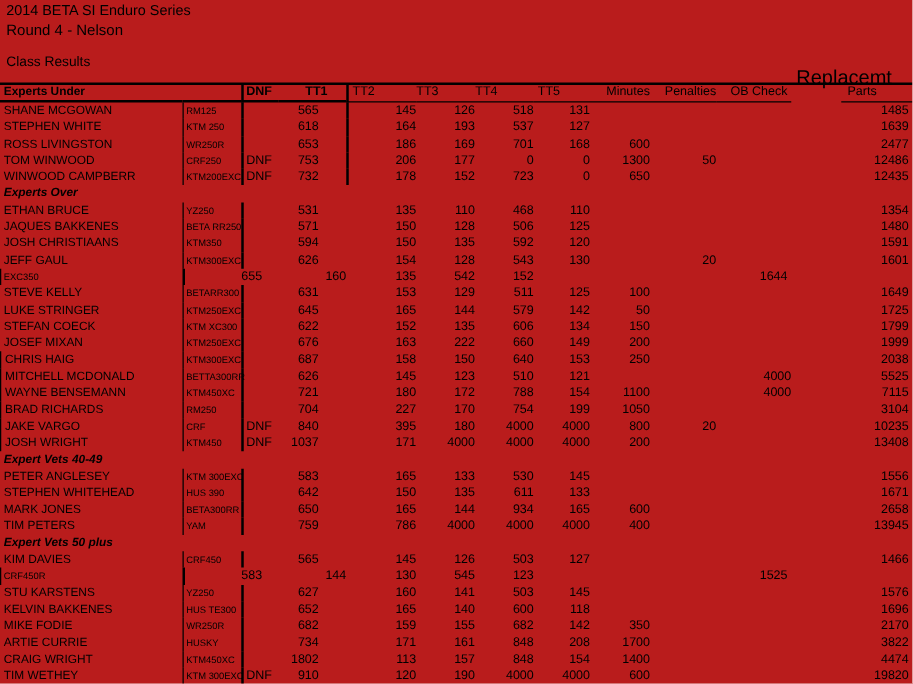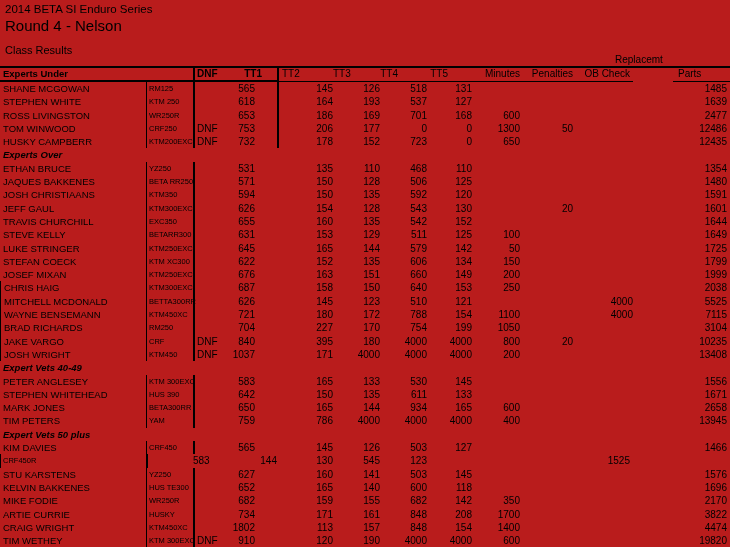--- a/index.html
+++ b/index.html
@@ -1,21 +1,21 @@
 <!DOCTYPE html>
 <html><head>
 <meta charset="utf-8">
 <style>
   html,body{margin:0;padding:0;background:#fff;}
   .doc{position:relative;width:730px;height:547px;background:#b91c1c;color:#000;
        font-family:"Liberation Sans",sans-serif;overflow:hidden;}
   .title1{position:absolute;left:5px;top:3px;font-size:11.5px;}
-  .title2{position:absolute;left:5px;top:17px;font-size:15px;}
+  .title2{position:absolute;left:5px;top:17px;font-size:12px;}
   .subtitle{position:absolute;left:5px;top:44px;font-size:11px;}
-  .replacemt{position:absolute;left:615px;top:54px;font-size:10px;}
+  .replacemt{position:absolute;left:637px;top:54px;font-size:16px;}
   .table{position:absolute;left:0;top:66px;width:730px;}
   .row{display:grid;
        grid-template-columns:146px 47px 30px 54px 56px 47px 47px 45px 48px 53px 60px 97px;
        height:13.3px;line-height:13.3px;font-size:10px;}
   .cell{box-sizing:border-box;height:100%;white-space:nowrap;overflow:visible;}
   .c-name{padding-left:3px;font-size:9.5px;}
   .c-bike{padding-left:2px;font-size:7.5px;border-left:1px solid #000;}
   .c-dnf{padding-left:2px;border-left:2px solid #000;}
   .c-tt1{text-align:right;padding-right:22px;}
   .c-tt2,.c-tt3,.c-tt4,.c-tt5,.c-minutes,.c-penalties,.c-obcheck,.c-total{text-align:right;}
@@ -115,21 +115,21 @@
           <div class="cell c-tt2">206</div>
           <div class="cell c-tt3">177</div>
           <div class="cell c-tt4">0</div>
           <div class="cell c-tt5">0</div>
           <div class="cell c-minutes">1300</div>
           <div class="cell c-penalties">50</div>
           <div class="cell c-obcheck"></div>
           <div class="cell c-total">12486</div>
         </div>
         <div class="row data-row boxed">
-          <div class="cell c-name">HUSKY CAMPBERR</div>
+          <div class="cell c-name">WINWOOD CAMPBERR</div>
           <div class="cell c-bike">KTM200EXC</div>
           <div class="cell c-dnf">DNF</div>
           <div class="cell c-tt1">732</div>
           <div class="cell c-tt2">178</div>
           <div class="cell c-tt3">152</div>
           <div class="cell c-tt4">723</div>
           <div class="cell c-tt5">0</div>
           <div class="cell c-minutes">650</div>
           <div class="cell c-penalties"></div>
           <div class="cell c-obcheck"></div>
@@ -188,21 +188,20 @@
           <div class="cell c-tt2">154</div>
           <div class="cell c-tt3">128</div>
           <div class="cell c-tt4">543</div>
           <div class="cell c-tt5">130</div>
           <div class="cell c-minutes"></div>
           <div class="cell c-penalties">20</div>
           <div class="cell c-obcheck"></div>
           <div class="cell c-total">1601</div>
         </div>
         <div class="row data-row">
-          <div class="cell c-name">TRAVIS CHURCHILL</div>
           <div class="cell c-bike">EXC350</div>
           <div class="cell c-dnf"></div>
           <div class="cell c-tt1">655</div>
           <div class="cell c-tt2">160</div>
           <div class="cell c-tt3">135</div>
           <div class="cell c-tt4">542</div>
           <div class="cell c-tt5">152</div>
           <div class="cell c-minutes"></div>
           <div class="cell c-penalties"></div>
           <div class="cell c-obcheck"></div>
@@ -249,21 +248,21 @@
           <div class="cell c-penalties"></div>
           <div class="cell c-obcheck"></div>
           <div class="cell c-total">1799</div>
         </div>
         <div class="row data-row">
           <div class="cell c-name">JOSEF MIXAN</div>
           <div class="cell c-bike">KTM250EXC</div>
           <div class="cell c-dnf"></div>
           <div class="cell c-tt1">676</div>
           <div class="cell c-tt2">163</div>
-          <div class="cell c-tt3">151</div>
+          <div class="cell c-tt3">222</div>
           <div class="cell c-tt4">660</div>
           <div class="cell c-tt5">149</div>
           <div class="cell c-minutes">200</div>
           <div class="cell c-penalties"></div>
           <div class="cell c-obcheck"></div>
           <div class="cell c-total">1999</div>
         </div>
         <div class="row data-row">
           <div class="cell c-name">CHRIS HAIG</div>
           <div class="cell c-bike">KTM300EXC</div>

